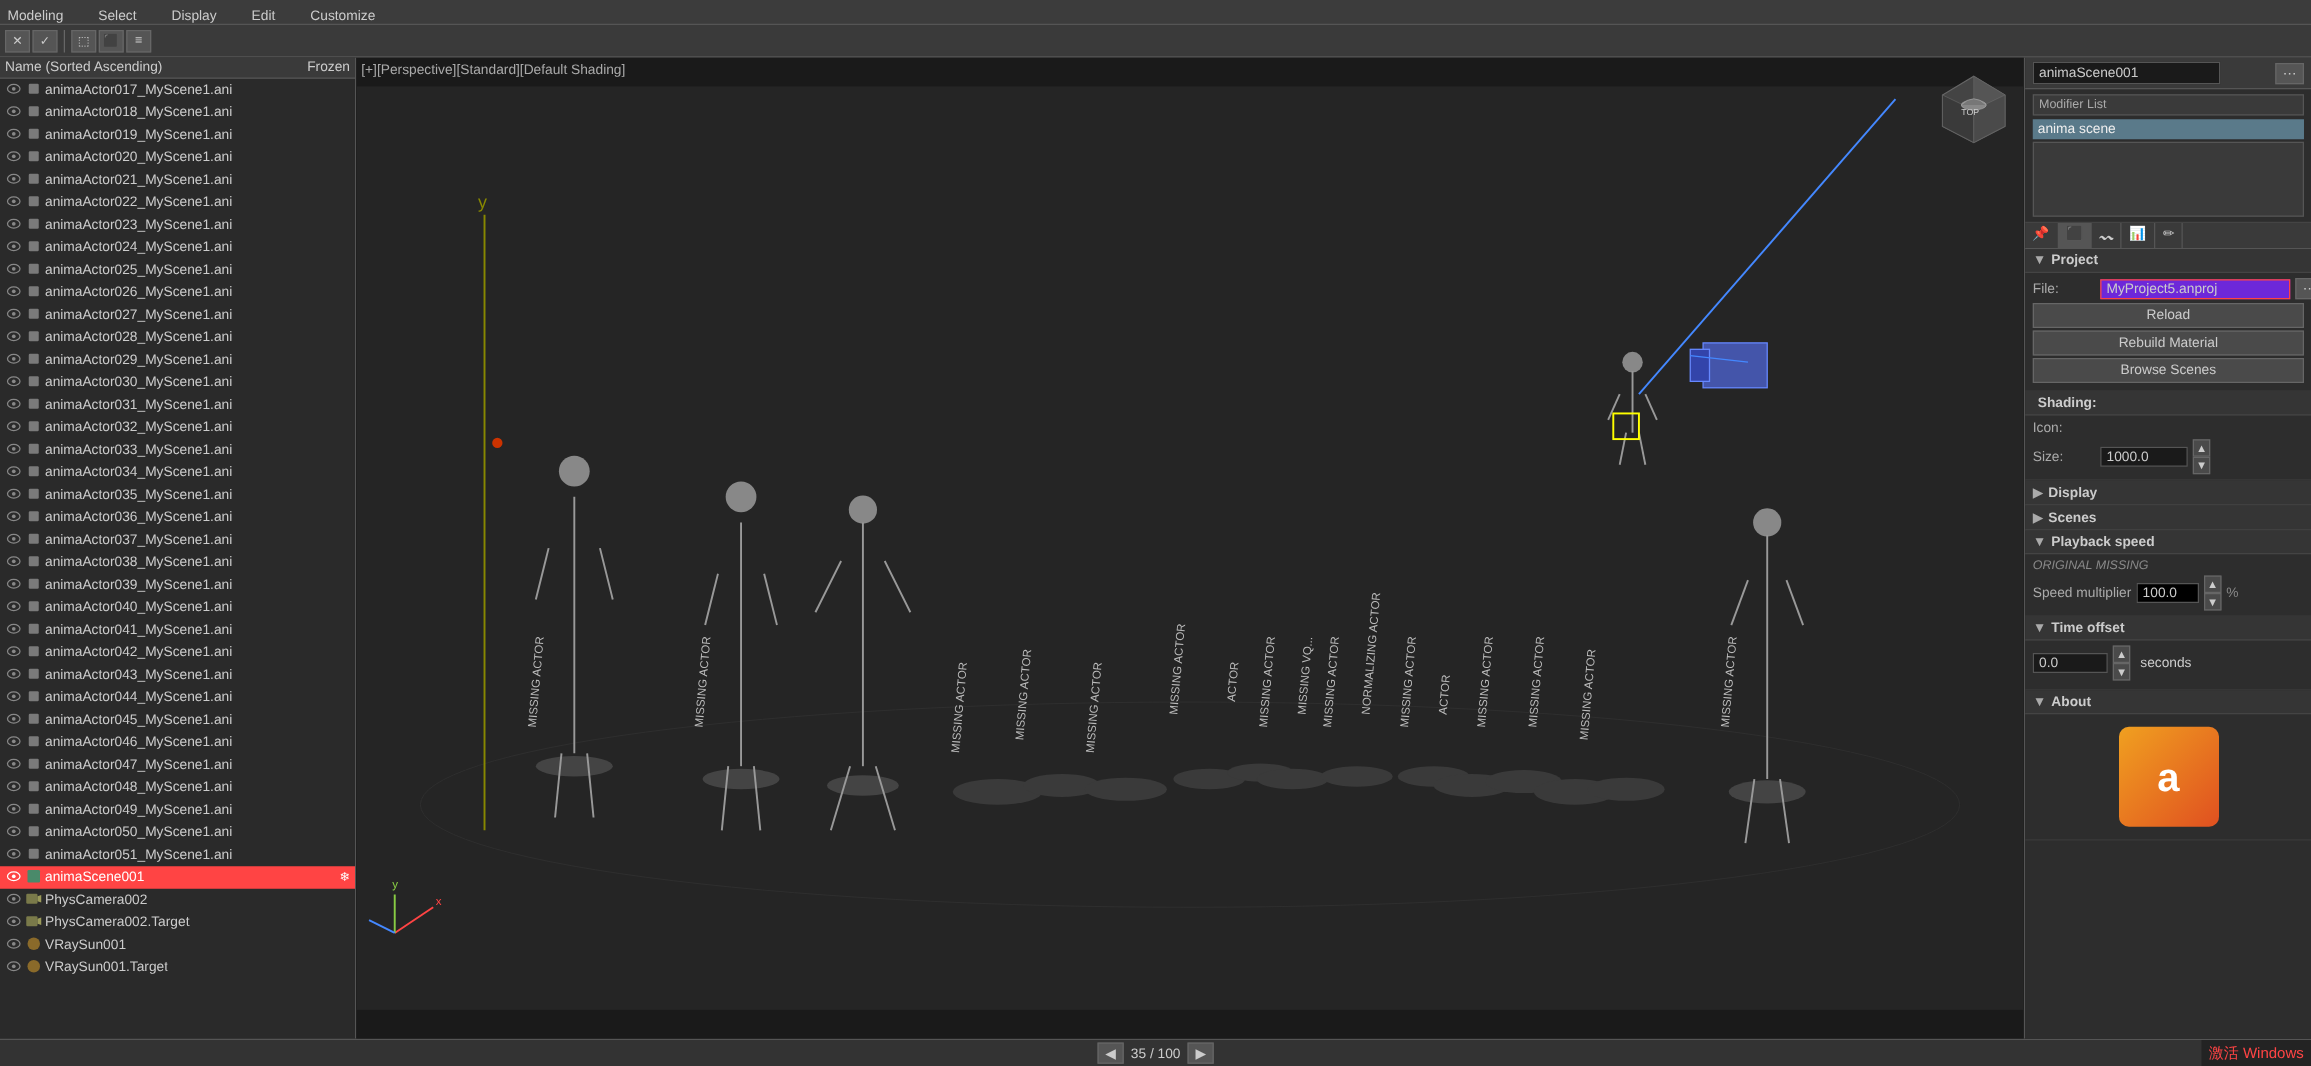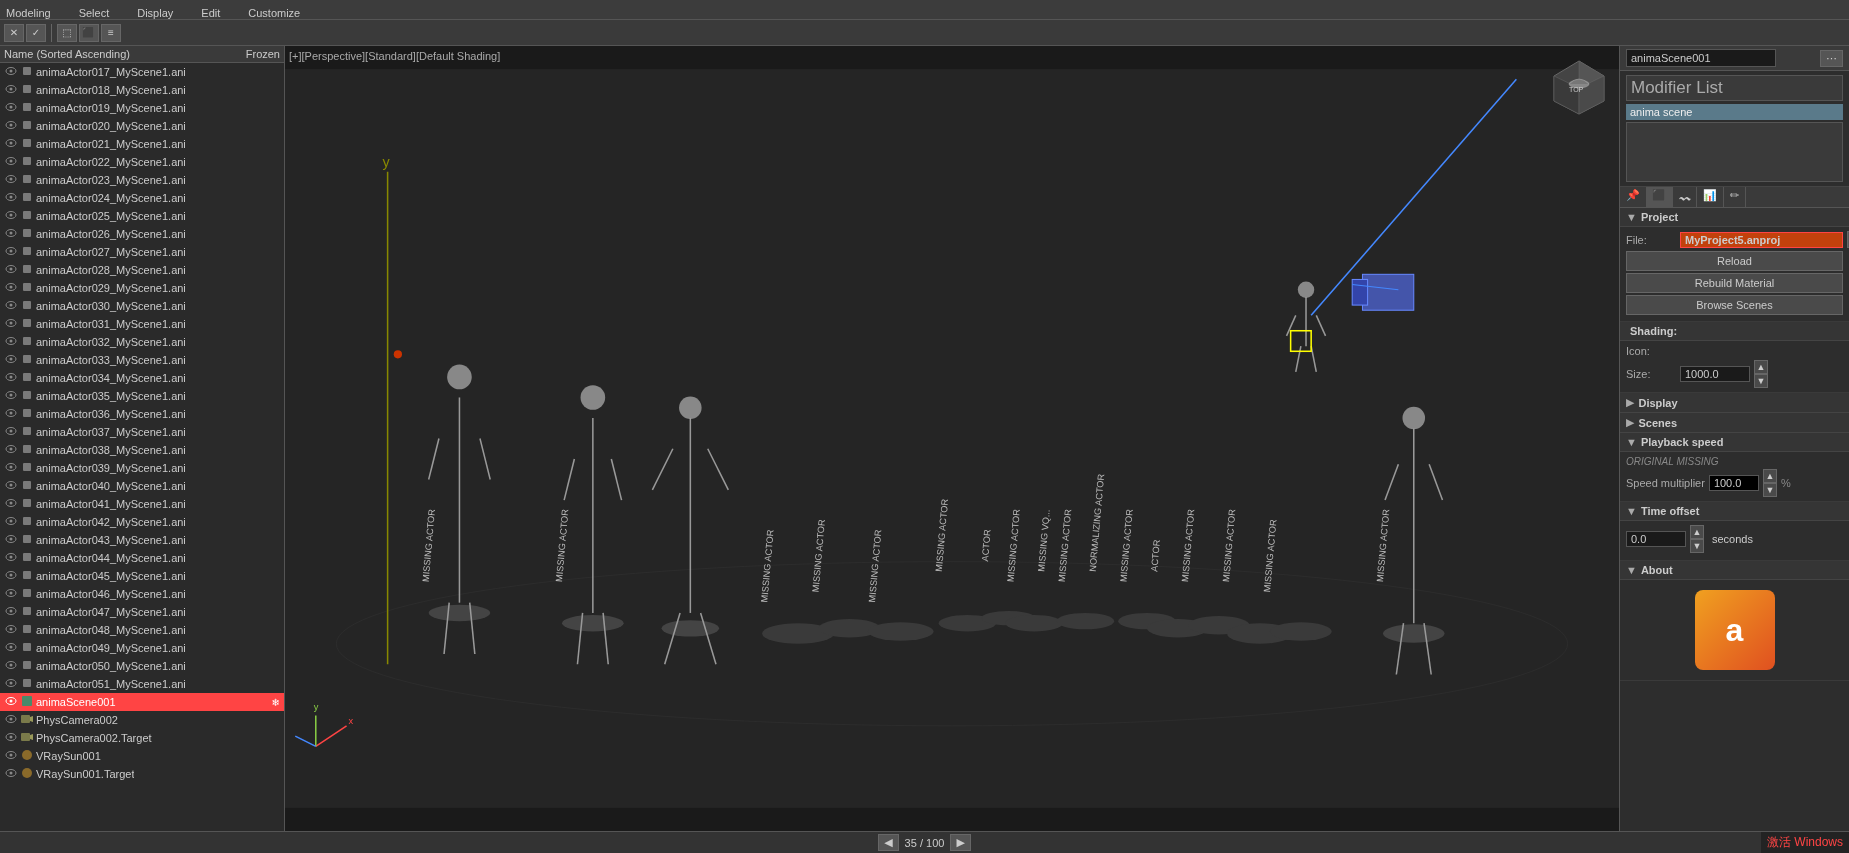--- a/index.html
+++ b/index.html
@@ -177,21 +177,21 @@
 
     .rp-section {
       padding: 4px 6px;
       border-bottom: 1px solid #444;
     }
 
     .modifier-list {
       background: #3a3a3a;
       border: 1px solid #555;
       padding: 2px 4px;
-      font-size: 17px;
+      font-size: 10px;
       color: #aaa;
       margin-bottom: 3px;
     }
 
     .modifier-item {
       background: #5a7a8a;
       padding: 2px 4px;
       color: #eee;
       font-size: 11px;
       margin-top: 2px;
@@ -238,27 +238,26 @@
       align-items: center;
       margin-bottom: 3px;
       gap: 4px;
     }
     .field-label {
       color: #aaa;
       font-size: 11px;
       min-width: 50px;
     }
     .field-input {
-      background: #c2410c;
+      background: #6d28d9;
       border: 1px solid #555;
       color: #ccc;
       padding: 1px 4px;
       font-size: 11px;
       flex: 1;
-      font-weight: bold;
     }
     .field-input.highlighted { border-color: #ff4444; }
 
     .btn-full {
       background: #4a4a4a;
       border: 1px solid #666;
       color: #ccc;
       padding: 3px 8px;
       font-size: 11px;
       cursor: pointer;

